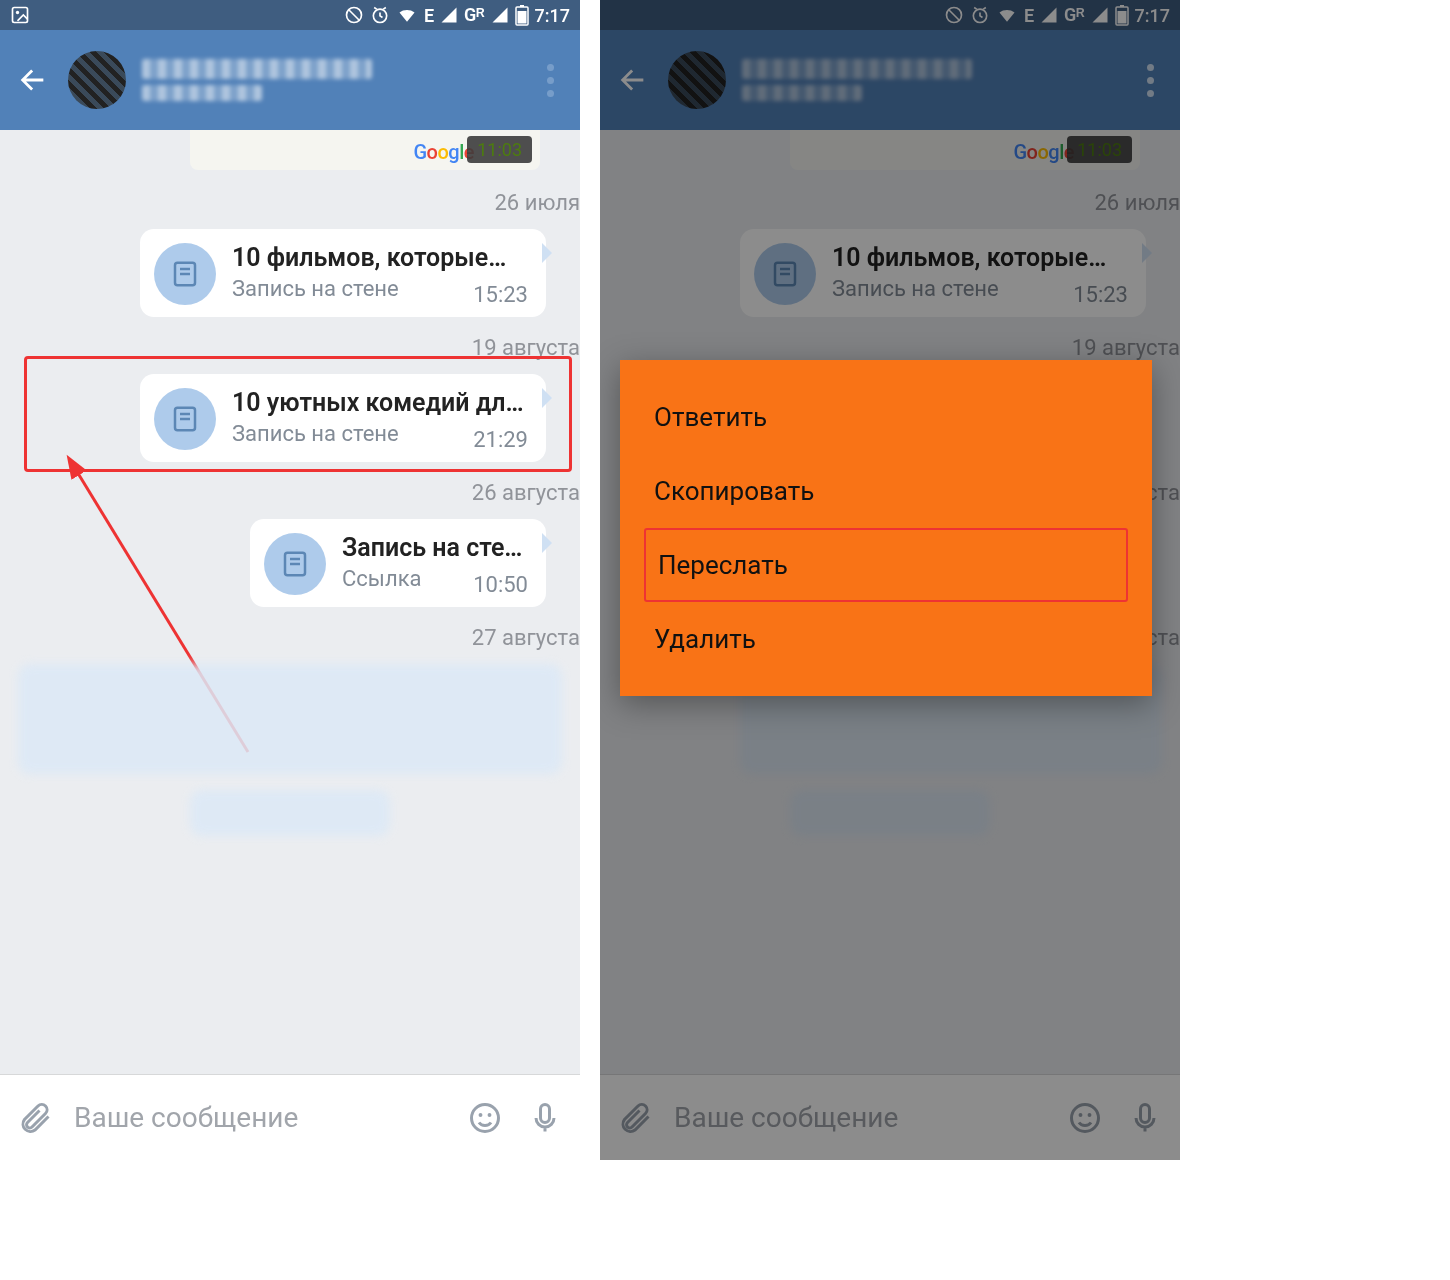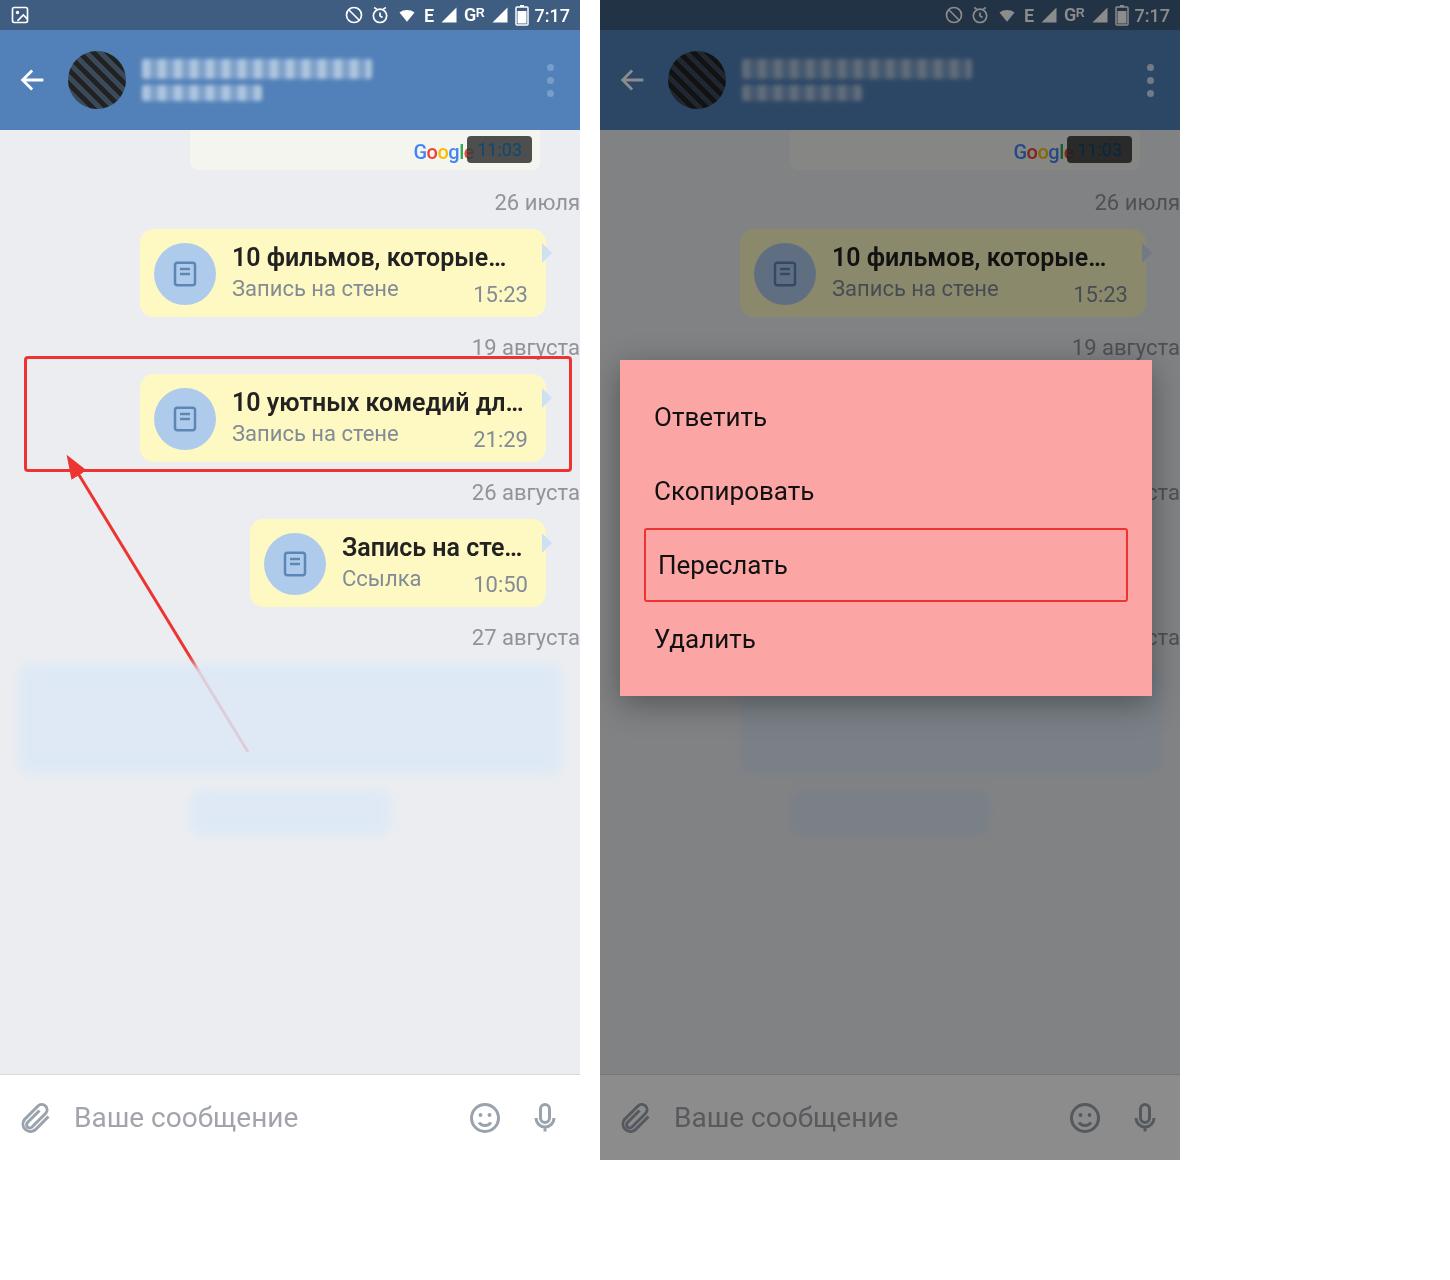--- a/index.html
+++ b/index.html
@@ -78,33 +78,33 @@
   }
   .map-stub {
     position:absolute; top:0; right:40px; left:190px; height:40px;
     background:#f5f5f0;
     border-radius:0 0 8px 8px;
     display:flex; align-items:flex-end; justify-content:flex-end;
     padding:4px 6px;
   }
   .map-time {
     position:absolute; top:6px; right:48px;
-    background: rgba(60,60,60,0.9); color:#0c4a6e;
+    background: rgba(60,60,60,0.9); color:#4d7c0f;
     font-size:18px; padding:3px 10px; border-radius:4px;
   }
   .google-logo { font-size:20px; font-weight:500; letter-spacing:-0.5px; margin-right:60px; margin-bottom:2px;}
   .g-b{color:#4285F4;} .g-r{color:#EA4335;} .g-y{color:#FBBC05;} .g-g{color:#34A853;}
   .date-sep {
     text-align:right; color:#909399; font-size:22px;
     margin:18px 0 14px;
   }
   .messages { position:absolute; top:42px; left:0; right:0; }
   .bubble {
     margin: 0 34px 10px 140px;
-    background:#fef9c3;
+    background:#ffffff;
     border-radius:14px;
     padding:14px 16px 12px 14px;
     position:relative;
     display:flex;
     gap:16px;
   }
   .bubble::after{
     content:"";
     position:absolute; right:-6px; top:14px;
     border:10px solid transparent;
@@ -149,21 +149,21 @@
   }
   .inputbar .field{
     flex:1; font-size:28px; color:#a1a5ab;
     padding:0 6px;
   }
   .ib-ico{ width:54px; height:54px; display:flex;align-items:center;justify-content:center; color:#99a2ad;}
   
   .ctx {
     position:absolute;
     left:20px; right:28px; top:360px;
-    background:#fca5a5;
+    background:#f97316;
     z-index:50;
     padding: 20px 0;
     box-shadow:0 8px 30px rgba(0,0,0,0.35);
   }
   .ctx-item{
     padding:22px 34px;
     font-size:26px;
     color:#111;
   }
   .ctx-item.boxed{

